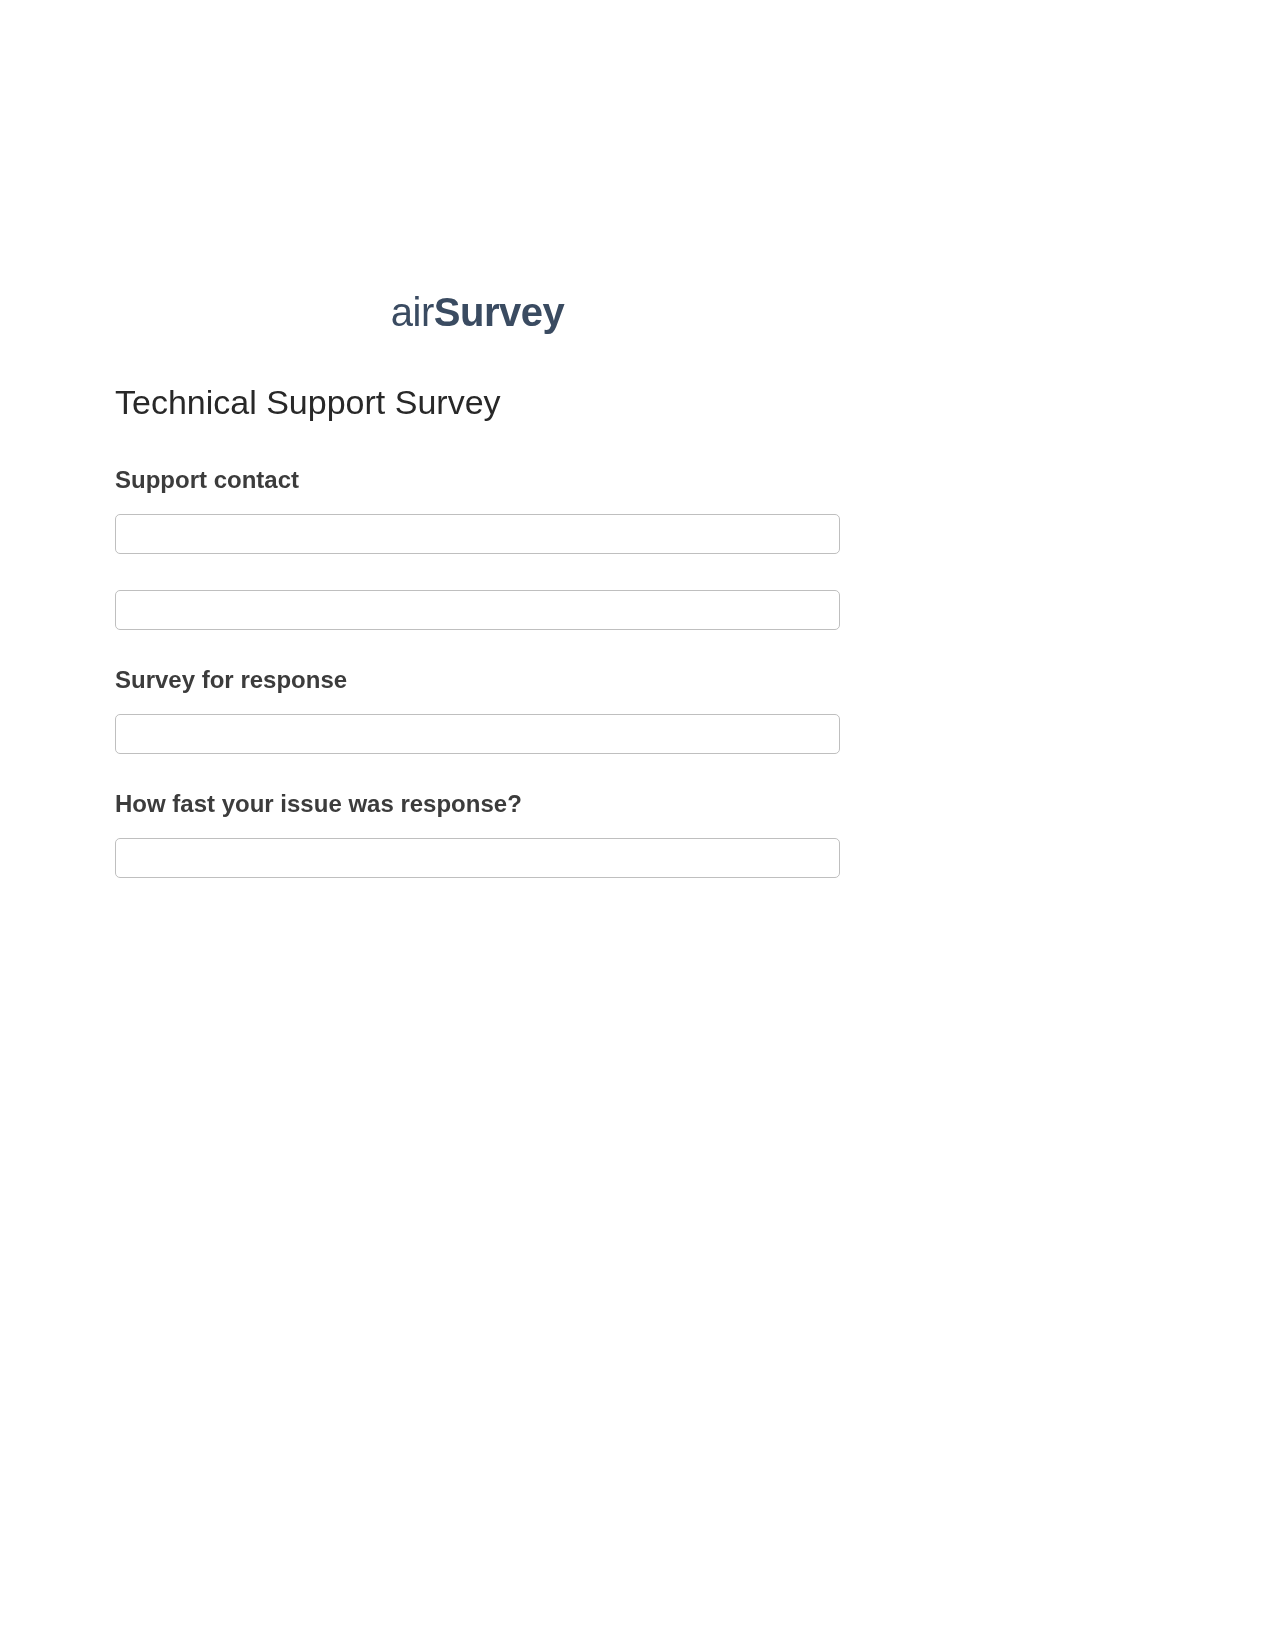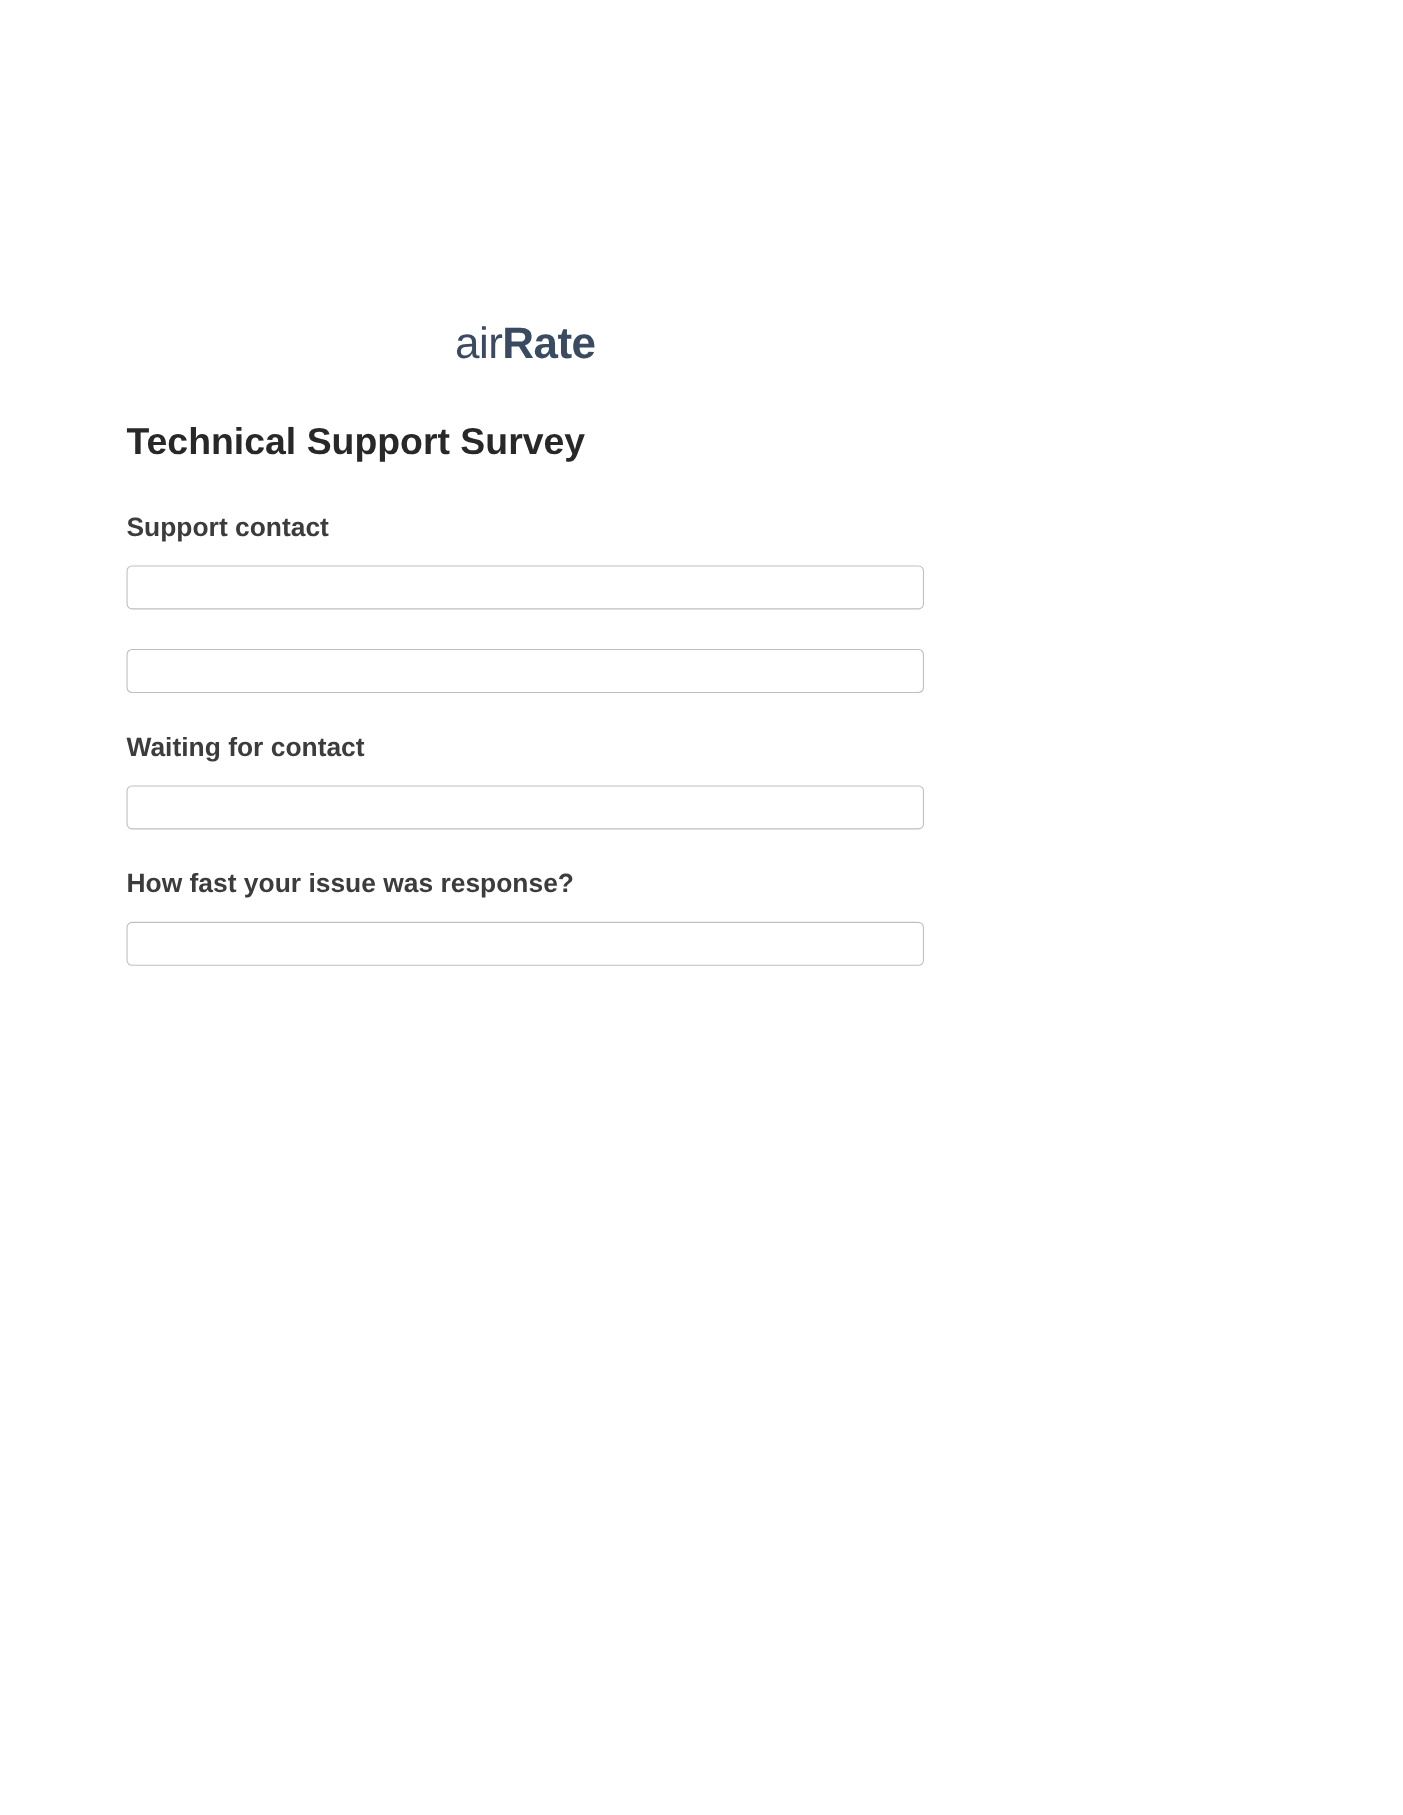--- a/index.html
+++ b/index.html
@@ -29,21 +29,21 @@
       font-size: 40px;
       font-weight: 700;
       color: #3a4b61;
       letter-spacing: -0.5px;
     }
     .logo .light {
       font-weight: 400;
     }
     .form-title {
       font-size: 34px;
-      font-weight: 700;
+      font-weight: 400;
       color: #282828;
       margin-bottom: 44px;
     }
     .form-group {
       margin-bottom: 36px;
     }
     .field-label {
       font-size: 24px;
       font-weight: 700;
       color: #3c3c3c;
@@ -58,36 +58,36 @@
       background: #ffffff;
       padding: 0 12px;
       font-size: 16px;
     }
   </style>
 </head>
 <body>
 
 <div class="container">
   <div class="logo-wrap">
-    <div class="logo"><span class="light">air</span><span>Rate</span></div>
+    <div class="logo"><span class="light">air</span><span>Survey</span></div>
   </div>
 
   <h1 class="form-title">Technical Support Survey</h1>
 
   <div class="form-group">
     <label class="field-label">Support contact</label>
     <input type="text" class="field-input" value="" style="">
   </div>
 
   <div class="form-group">
     <input type="text" class="field-input" value="" style="">
   </div>
 
   <div class="form-group">
-    <label class="field-label">Waiting for contact</label>
+    <label class="field-label">Survey for response</label>
     <input type="text" class="field-input" value="" style="">
   </div>
 
   <div class="form-group">
     <label class="field-label">How fast your issue was response?</label>
     <input type="text" class="field-input" value="" style="">
   </div>
 </div>
 
 </body></html>

